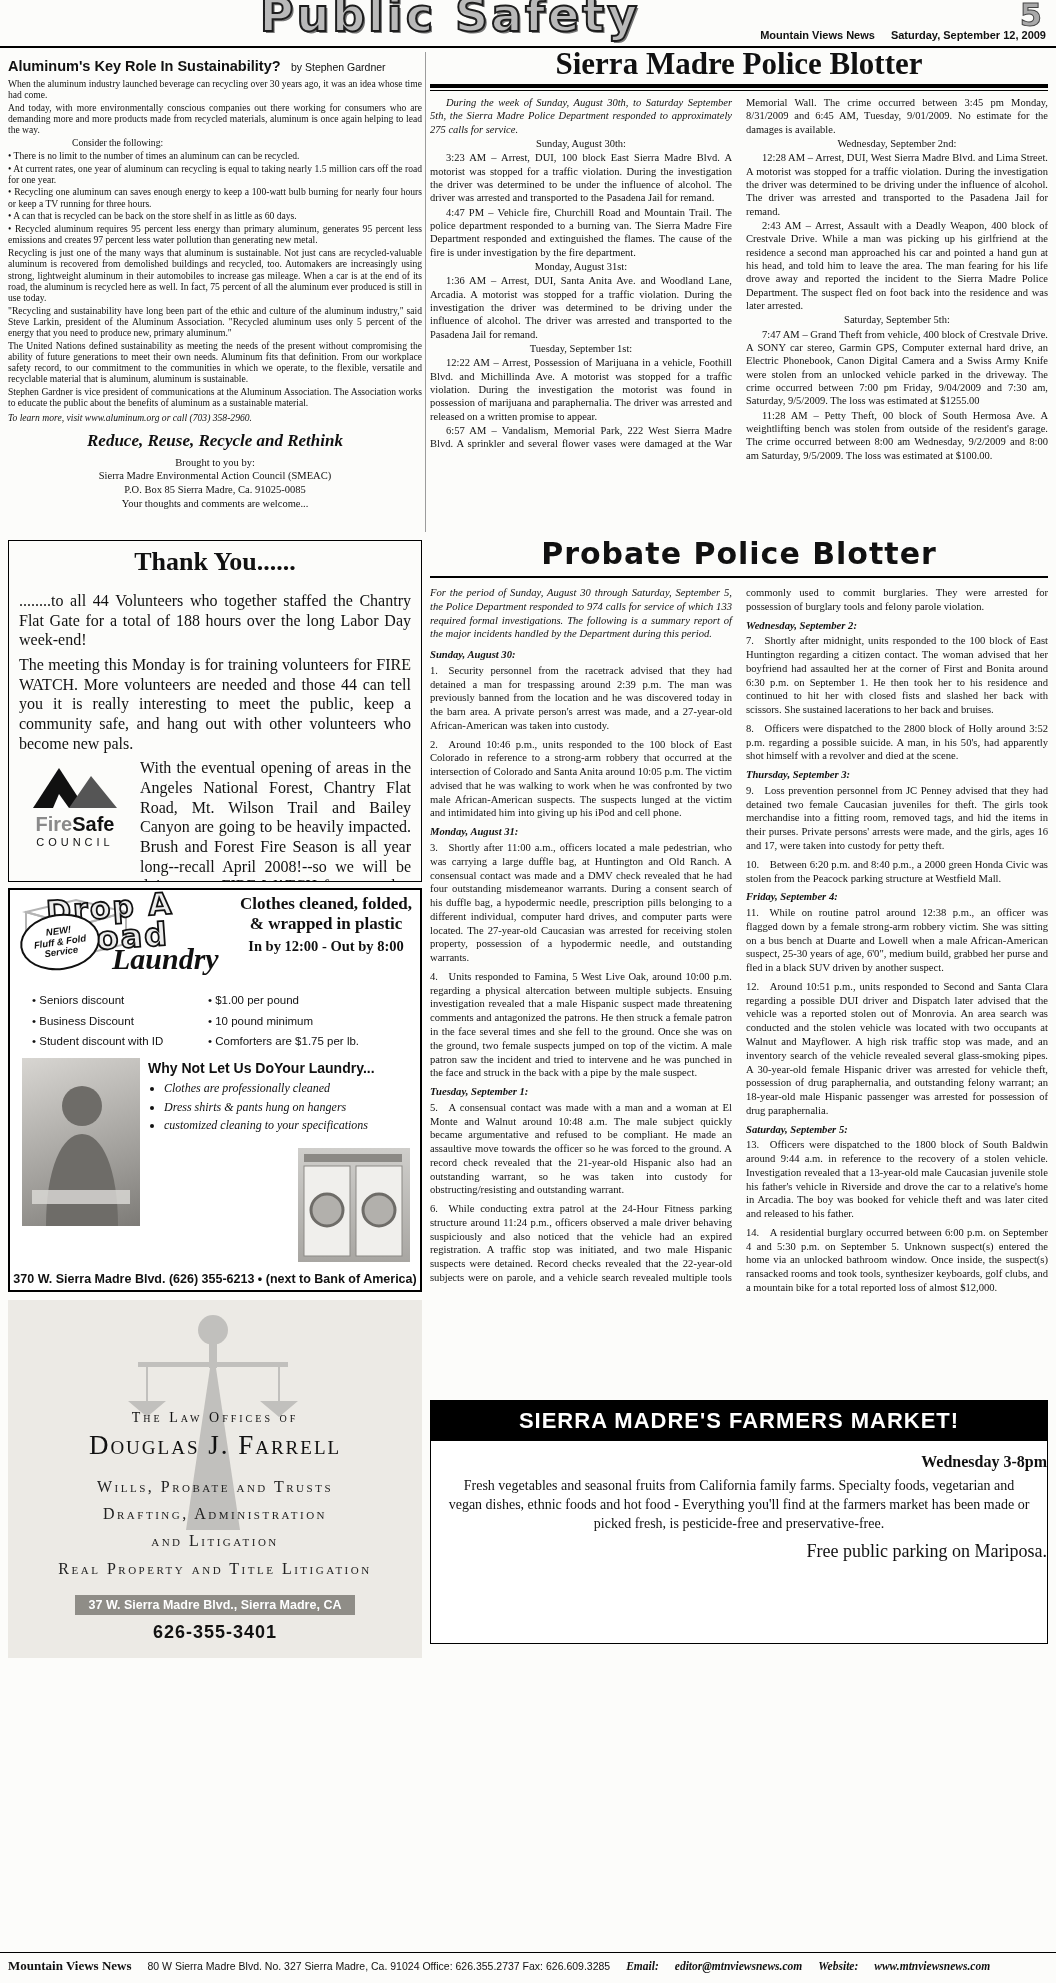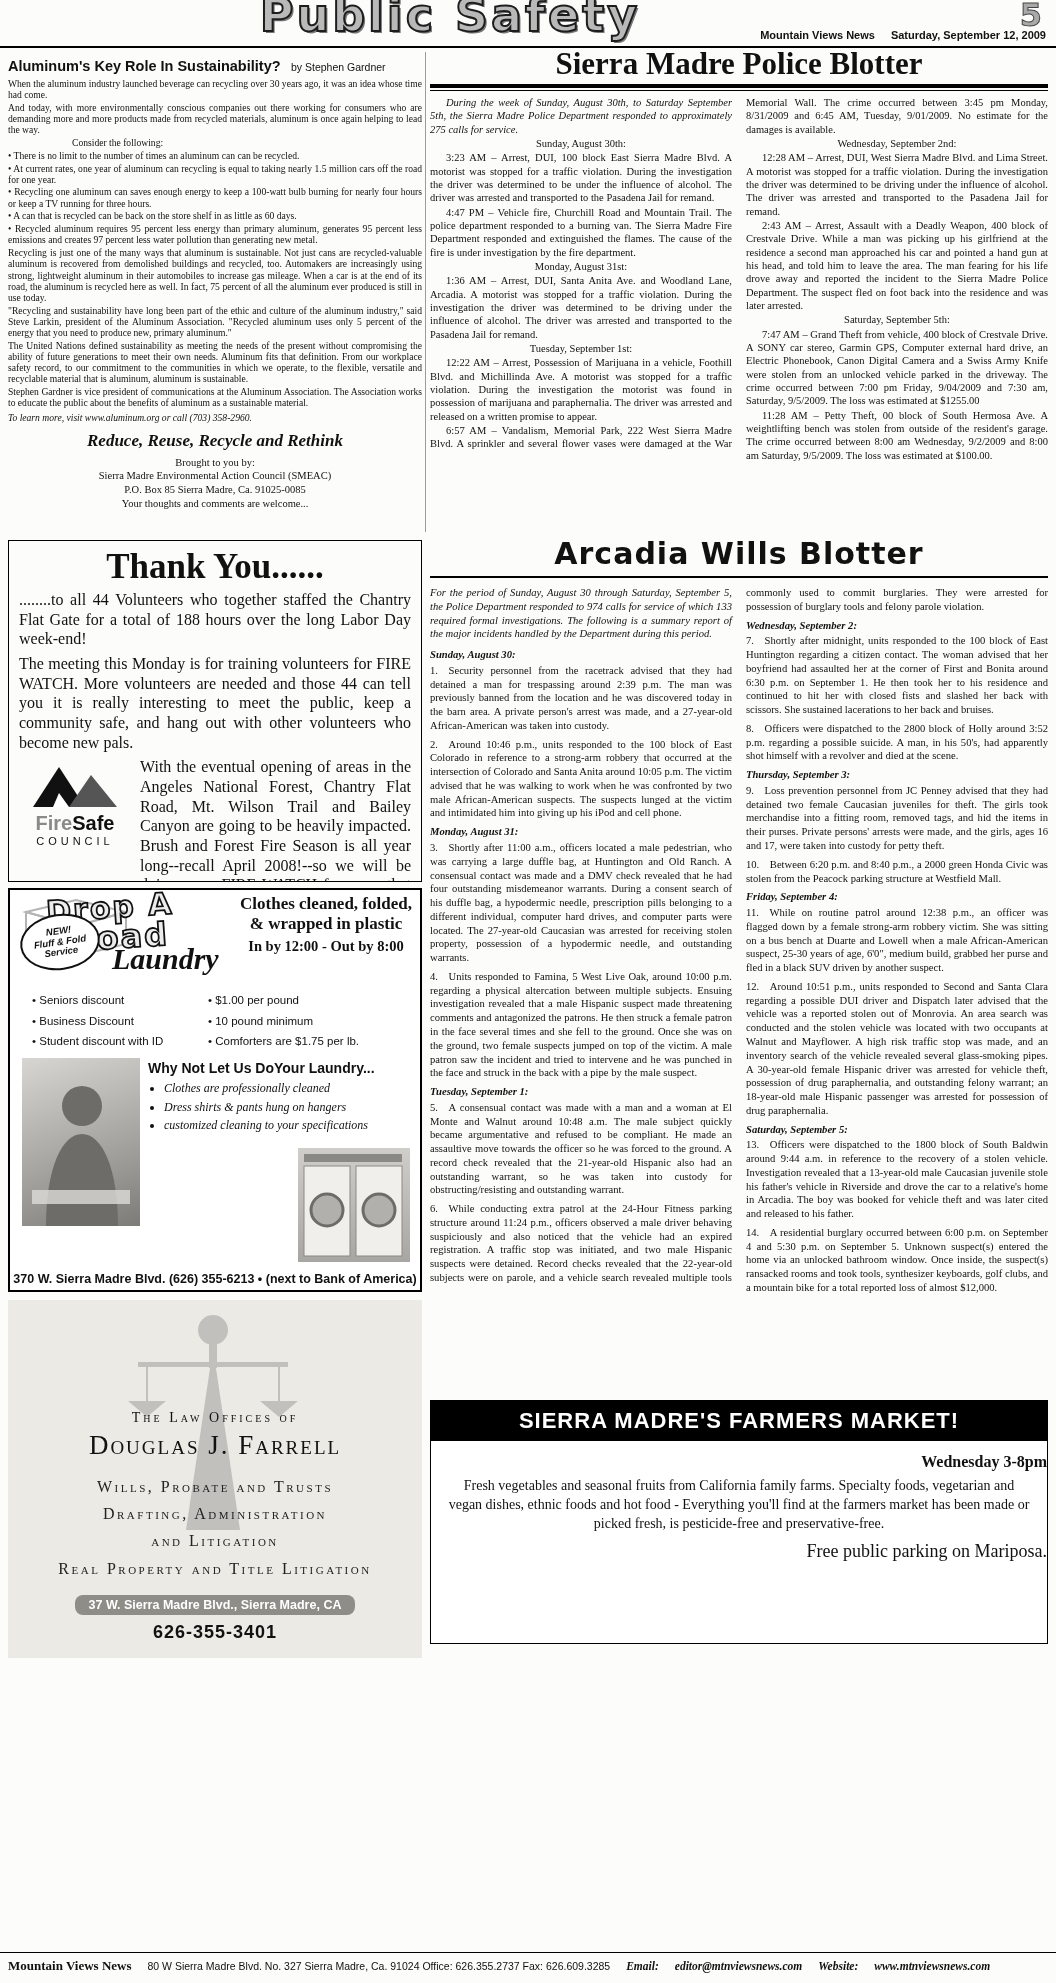--- a/index.html
+++ b/index.html
@@ -63,21 +63,21 @@
     position:absolute; left:430px; top:586px; width:618px; height:810px; overflow:hidden;
     column-count:2; column-gap:14px; font-size:10.6px; line-height:1.3; text-align:justify;
   }
   .ap-intro{ font-style:italic; margin-bottom:7px; }
   .ap-day{ font-weight:bold; font-style:italic; margin:5px 0 2px; }
   .ap-num{ margin-bottom:5px; }
 
   
   .tybox{ position:absolute; left:8px; top:540px; width:414px; height:342px; border:1px solid #000;
           padding:6px 10px; overflow:hidden; }
-  .ty-title{ text-align:center; font-weight:bold; font-size:35px; margin-bottom:3px; }
+  .ty-title{ text-align:center; font-weight:bold; font-size:26px; margin-bottom:14px; }
   .ty-p{ font-size:16px; line-height:1.23; text-align:justify; margin-bottom:5px; }
   .ty-logorow{ display:flex; gap:9px; margin-bottom:5px; }
   .fs-logo{ width:112px; flex-shrink:0; text-align:center; padding-top:6px; }
   .fs-name{ font-family:"Liberation Sans",sans-serif; font-weight:bold; font-size:20px; line-height:1; }
   .fs-gray{ color:#8a8a8a; }
   .fs-council{ font-family:"Liberation Sans",sans-serif; font-size:11px; letter-spacing:4px; margin-top:2px; }
   .ty-meeting{ text-align:center; font-size:10.5px; line-height:1.35; }
 
   
   .laundry{ position:absolute; left:8px; top:888px; width:414px; height:404px; border:2px solid #000; background:#fff; }
@@ -110,21 +110,21 @@
       font-family:"Liberation Sans",sans-serif; font-weight:bold; font-size:12.5px; }
 
   
   .law{ position:absolute; left:8px; top:1300px; width:414px; height:358px; background:#eceae5; overflow:hidden; }
   .justice{ position:absolute; left:100px; top:4px; opacity:.32; }
   .law-text{ position:absolute; left:0; right:0; top:110px; text-align:center; }
   .law-l1{ font-variant:small-caps; font-size:14px; letter-spacing:3px; }
   .law-name{ font-variant:small-caps; font-size:27px; letter-spacing:2px; margin:4px 0 12px; }
   .law-svc{ font-variant:small-caps; font-size:16px; letter-spacing:2.5px; line-height:1.7; color:#222; }
   .law-addr{ display:inline-block; background:#8f8d87; color:#fff; font-family:"Liberation Sans",sans-serif;
-      font-weight:bold; font-size:12.5px; padding:3px 14px; margin-top:13px;border-radius:8px; }
+      font-weight:bold; font-size:12.5px; padding:3px 14px; margin-top:13px; }
   .law-phone{ font-family:"Liberation Sans",sans-serif; font-weight:bold; font-size:18px; letter-spacing:1px; margin-top:7px; }
   .law-email{ font-family:"Liberation Sans",sans-serif; font-weight:bold; font-style:italic; font-size:13.5px; margin-top:12px; }
 
   
   .farmers{ position:absolute; left:430px; top:1400px; width:618px; height:244px; border:1px solid #000; background:#fff; }
   .fm-banner{ background:#000; color:#fff; font-family:"Liberation Sans",sans-serif; font-weight:bold;
       font-size:22px; letter-spacing:1px; text-align:center; padding:7px 0; }
   .fm-when{ text-align:right; font-weight:bold; font-size:16px; margin-top:12px; }
   .fm-body{ text-align:center; font-size:14px; width:95%; margin:6px auto 0; line-height:1.35; }
   .fm-park{ text-align:right; font-size:18px; margin-top:7px; }
@@ -195,21 +195,21 @@
       <div class="bl-para">12:22 AM – Arrest, Possession of Marijuana in a vehicle, Foothill Blvd. and Michillinda Ave. A motorist was stopped for a traffic violation. During the investigation the motorist was found in possession of marijuana and paraphernalia. The driver was arrested and released on a written promise to appear.</div>
       <div class="bl-para">6:57 AM – Vandalism, Memorial Park, 222 West Sierra Madre Blvd. A sprinkler and several flower vases were damaged at the War Memorial Wall. The crime occurred between 3:45 pm Monday, 8/31/2009 and 6:45 AM, Tuesday, 9/01/2009. No estimate for the damages is available.</div>
       <div class="bl-date">Wednesday, September 2nd:</div>
       <div class="bl-para">12:28 AM – Arrest, DUI, West Sierra Madre Blvd. and Lima Street. A motorist was stopped for a traffic violation. During the investigation the driver was determined to be driving under the influence of alcohol. The driver was arrested and transported to the Pasadena Jail for remand.</div>
       <div class="bl-para">2:43 AM – Arrest, Assault with a Deadly Weapon, 400 block of Crestvale Drive. While a man was picking up his girlfriend at the residence a second man approached his car and pointed a hand gun at his head, and told him to leave the area. The man fearing for his life drove away and reported the incident to the Sierra Madre Police Department. The suspect fled on foot back into the residence and was later arrested.</div>
       <div class="bl-date">Saturday, September 5th:</div>
       <div class="bl-para">7:47 AM – Grand Theft from vehicle, 400 block of Crestvale Drive. A SONY car stereo, Garmin GPS, Computer external hard drive, an Electric Phonebook, Canon Digital Camera and a Swiss Army Knife were stolen from an unlocked vehicle parked in the driveway. The crime occurred between 7:00 pm Friday, 9/04/2009 and 7:30 am, Saturday, 9/5/2009. The loss was estimated at $1255.00</div>
       <div class="bl-para">11:28 AM – Petty Theft, 00 block of South Hermosa Ave. A weightlifting bench was stolen from outside of the resident's garage. The crime occurred between 8:00 am Wednesday, 9/2/2009 and 8:00 am Saturday, 9/5/2009. The loss was estimated at $100.00.</div>
     </div>
 
-  <div class="apb-title">Arcadia Wills Blotter</div>
+  <div class="apb-title">Probate Police Blotter</div>
   <div class="apb-cols">
       <div class="ap-intro">For the period of Sunday, August 30 through Saturday, September 5, the Police Department responded to 974 calls for service of which 133 required formal investigations.  The following is a summary report of the major incidents handled by the Department during this period.</div>
       <div class="ap-day">Sunday, August 30:</div>
       <div class="ap-num">1. Security personnel from the racetrack advised that they had detained a man for trespassing around 2:39 p.m.  The man was previously banned from the location and he was discovered today in the barn area.  A private person's arrest was made, and a 27-year-old African-American was taken into custody.</div>
       <div class="ap-num">2. Around 10:46 p.m., units responded to the 100 block of East Colorado in reference to a strong-arm robbery that occurred at the intersection of Colorado and Santa Anita around 10:05 p.m.  The victim advised that he was walking to work when he was confronted by two male African-American suspects.  The suspects lunged at the victim and intimidated him into giving up his iPod and cell phone.</div>
       <div class="ap-day">Monday, August 31:</div>
       <div class="ap-num">3. Shortly after 11:00 a.m., officers located a male pedestrian, who was carrying a large duffle bag, at Huntington and Old Ranch. A consensual contact was made and a DMV check revealed that he had four outstanding misdemeanor warrants.  During a consent search of his duffle bag, a hypodermic needle, prescription pills belonging to a different individual, computer hard drives, and computer parts were located.  The 27-year-old Caucasian was arrested for receiving stolen property, possession of a hypodermic needle, and outstanding warrants.</div>
       <div class="ap-num">4. Units responded to Famina, 5 West Live Oak, around 10:00 p.m. regarding a physical altercation between multiple subjects. Ensuing investigation revealed that a male Hispanic suspect made threatening comments and antagonized the patrons.  He then struck a female patron in the face several times and she fell to the ground.  Once she was on the ground, two female suspects jumped on top of the victim.  A male patron saw the incident and tried to intervene and he was punched in the face and struck in the back with a pipe by the male suspect.</div>
       <div class="ap-day">Tuesday, September 1:</div>
       <div class="ap-num">5. A consensual contact was made with a man and a woman at El Monte and Walnut around 10:48 a.m.  The male subject quickly became argumentative and refused to be compliant.  He made an assaultive move towards the officer so he was forced to the ground.  A record check revealed that the 21-year-old Hispanic also had an outstanding warrant, so he was taken into custody for obstructing/resisting and outstanding warrant.</div>

